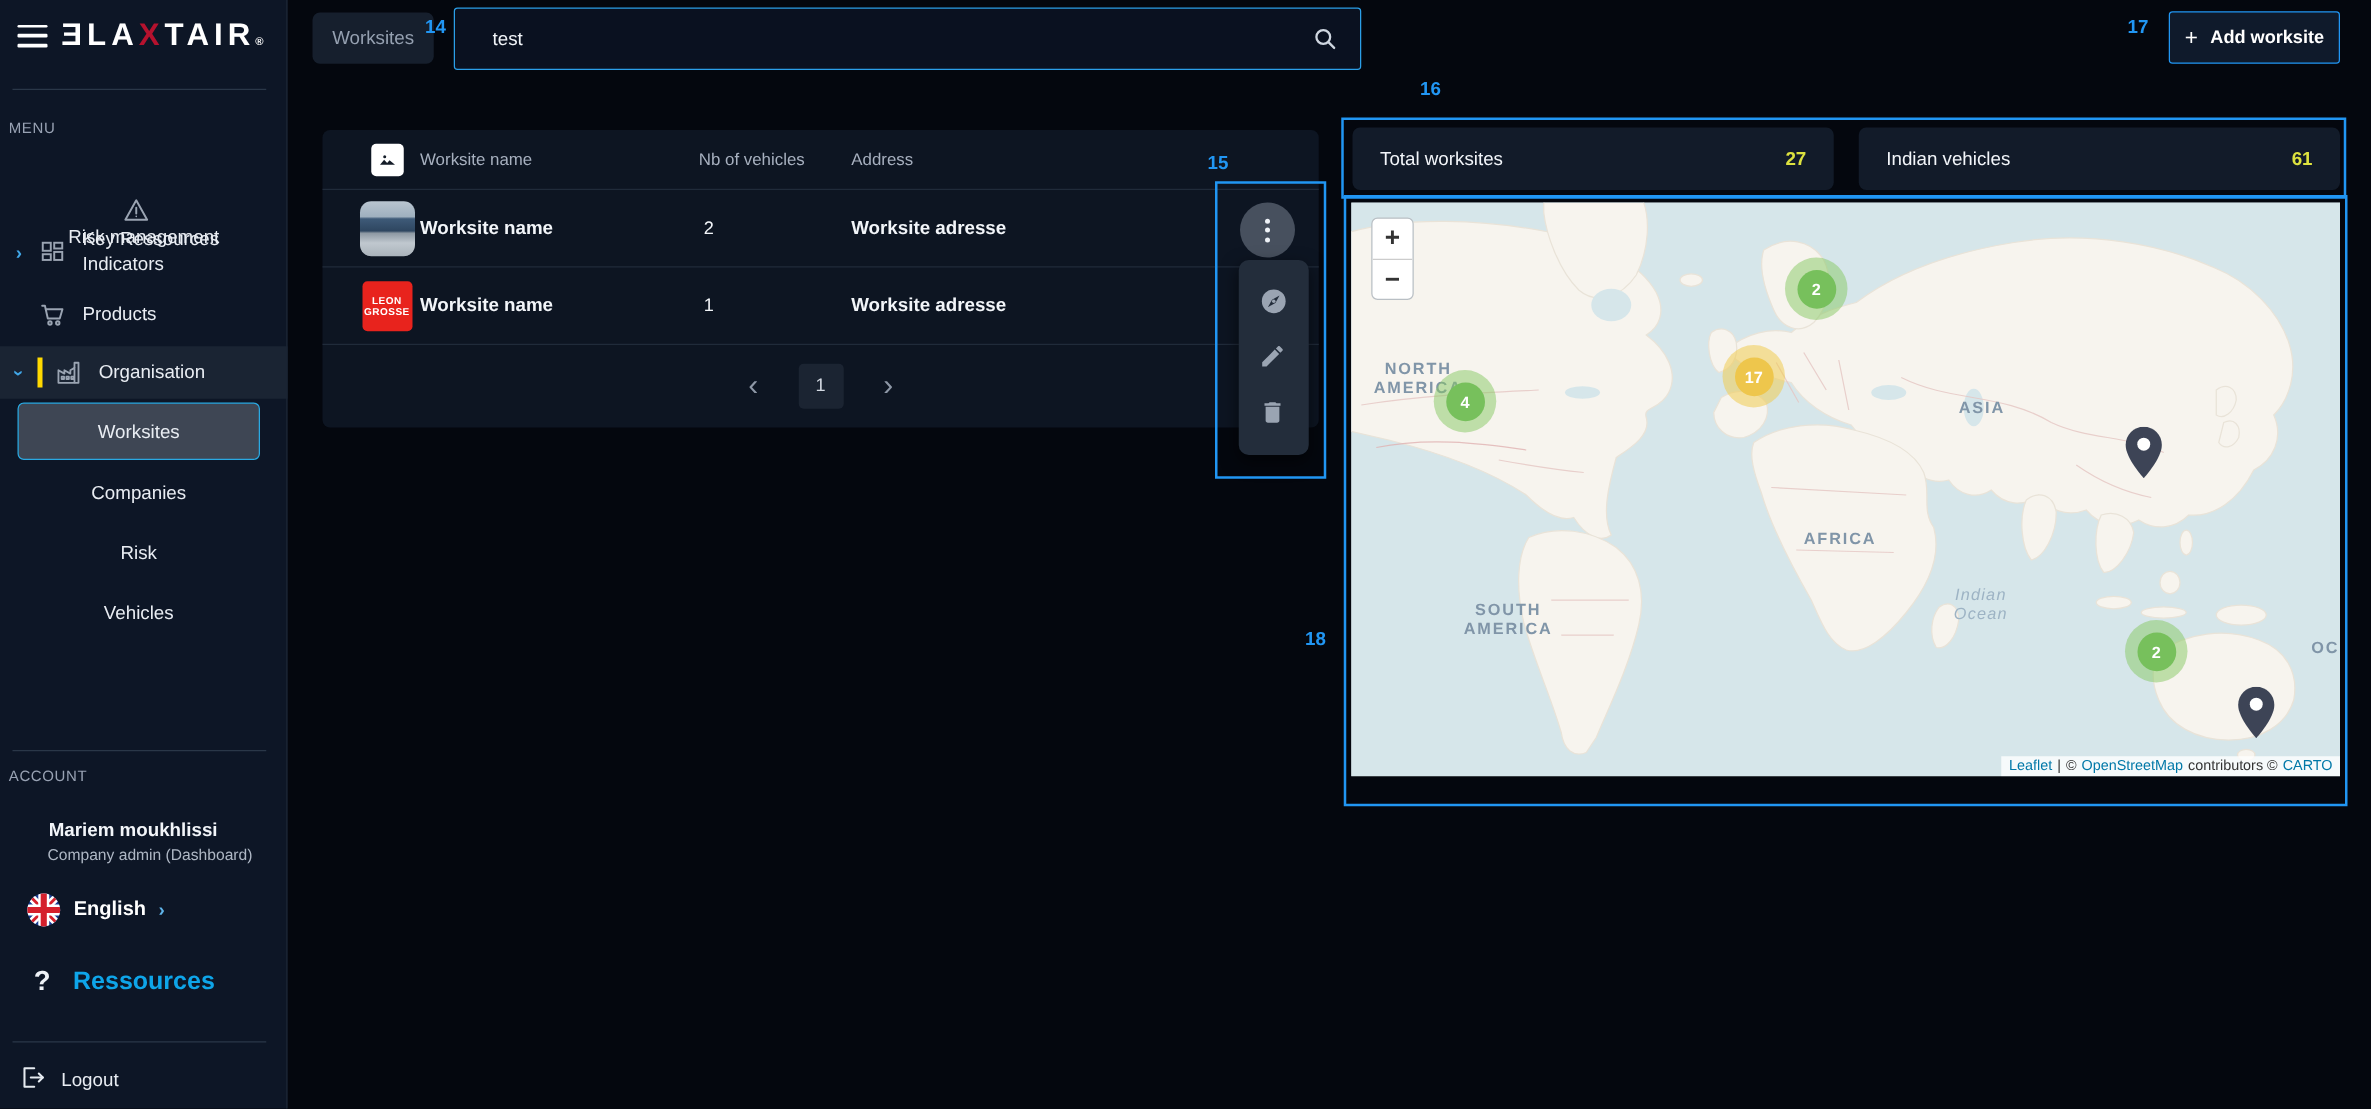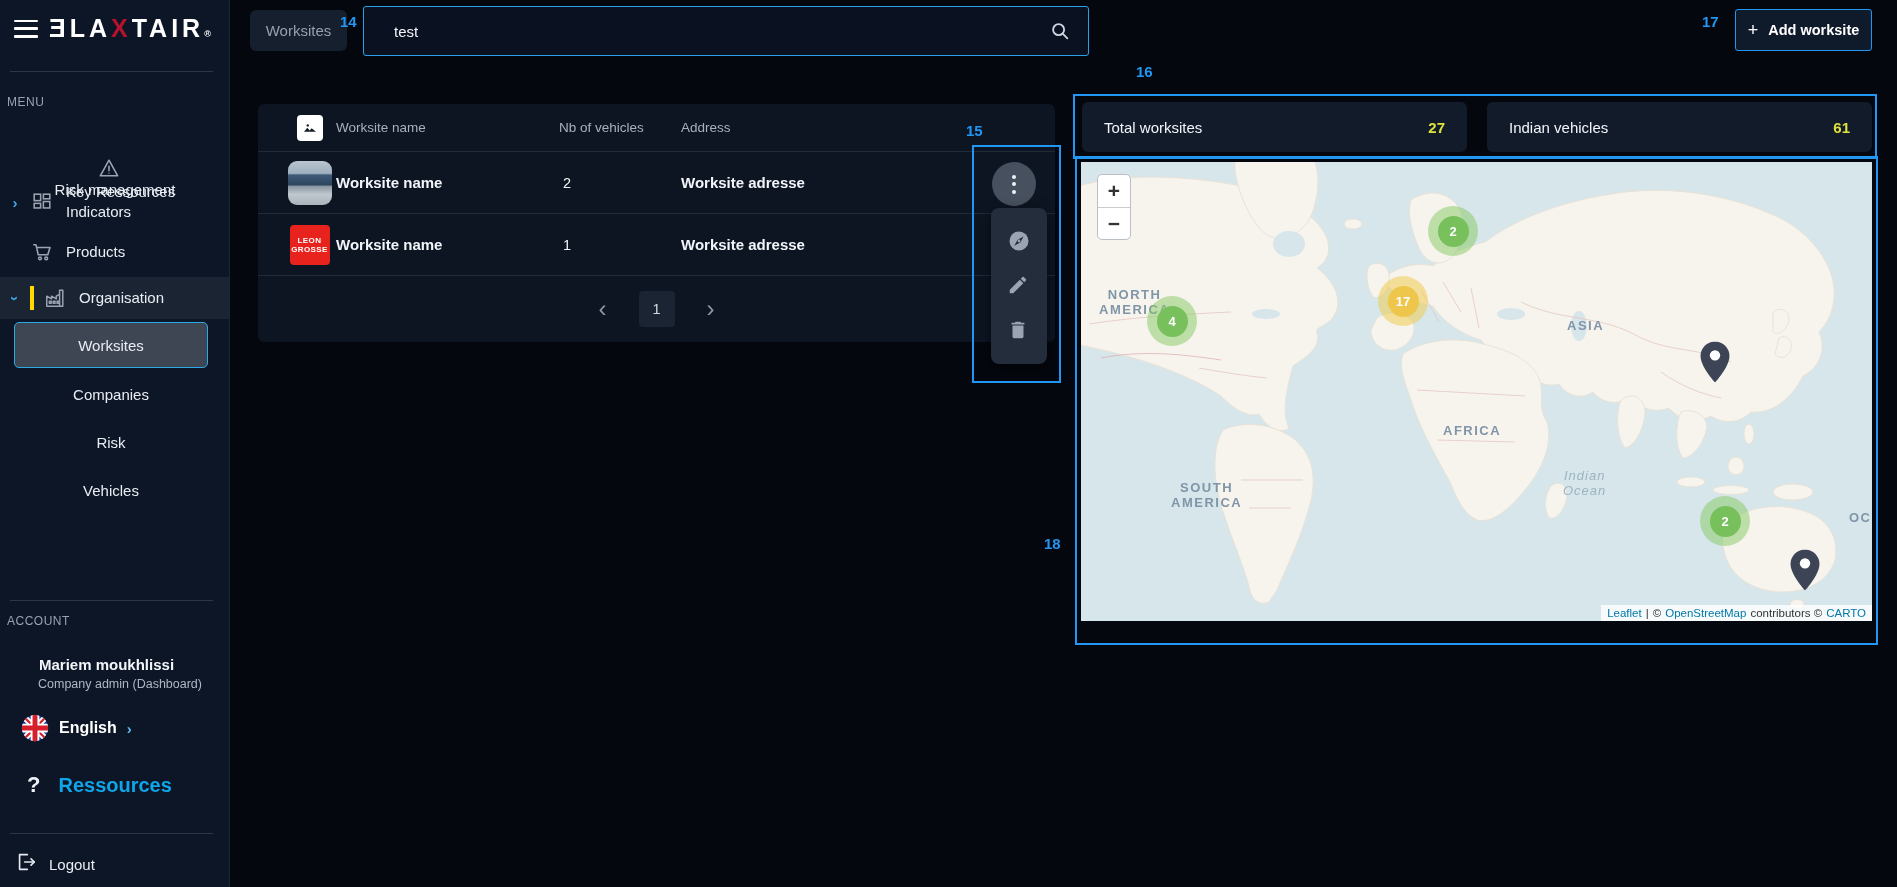--- a/index.html
+++ b/index.html
@@ -134,21 +134,21 @@
     font-size:11.5px; padding:2px 6px; z-index:4; display:flex; gap:4px; }
   .attrib .link { color:#0078a8; cursor:pointer; }
   
   .ann-box { position:absolute; border:2px solid #2196f3; pointer-events:none; z-index:9; }
   .ann-15 { left:972px; top:145px; width:89px; height:238px; }
   .ann-16 { left:1073px; top:94px; width:804px; height:65px; }
   .ann-18 { left:1075px; top:156px; width:803px; height:489px; }
   .ann-num { position:absolute; color:#2196f3; font-size:15px; font-weight:700; z-index:10; }
   .an-14 { left:340px; top:13px; } .an-15 { left:966px; top:122px; }
   .an-16 { left:1136px; top:63px; } .an-17 { left:1702px; top:13px; }
-  .an-18 { left:1044px; top:535px; }
+  .an-18 { left:1044px; top:503px; }
 </style>
 </head>
 <body>
 
 <aside class="sidebar">
   <div class="side-header">
     <span class="burger">
         <i></i>
         <i></i>
         <i></i>

